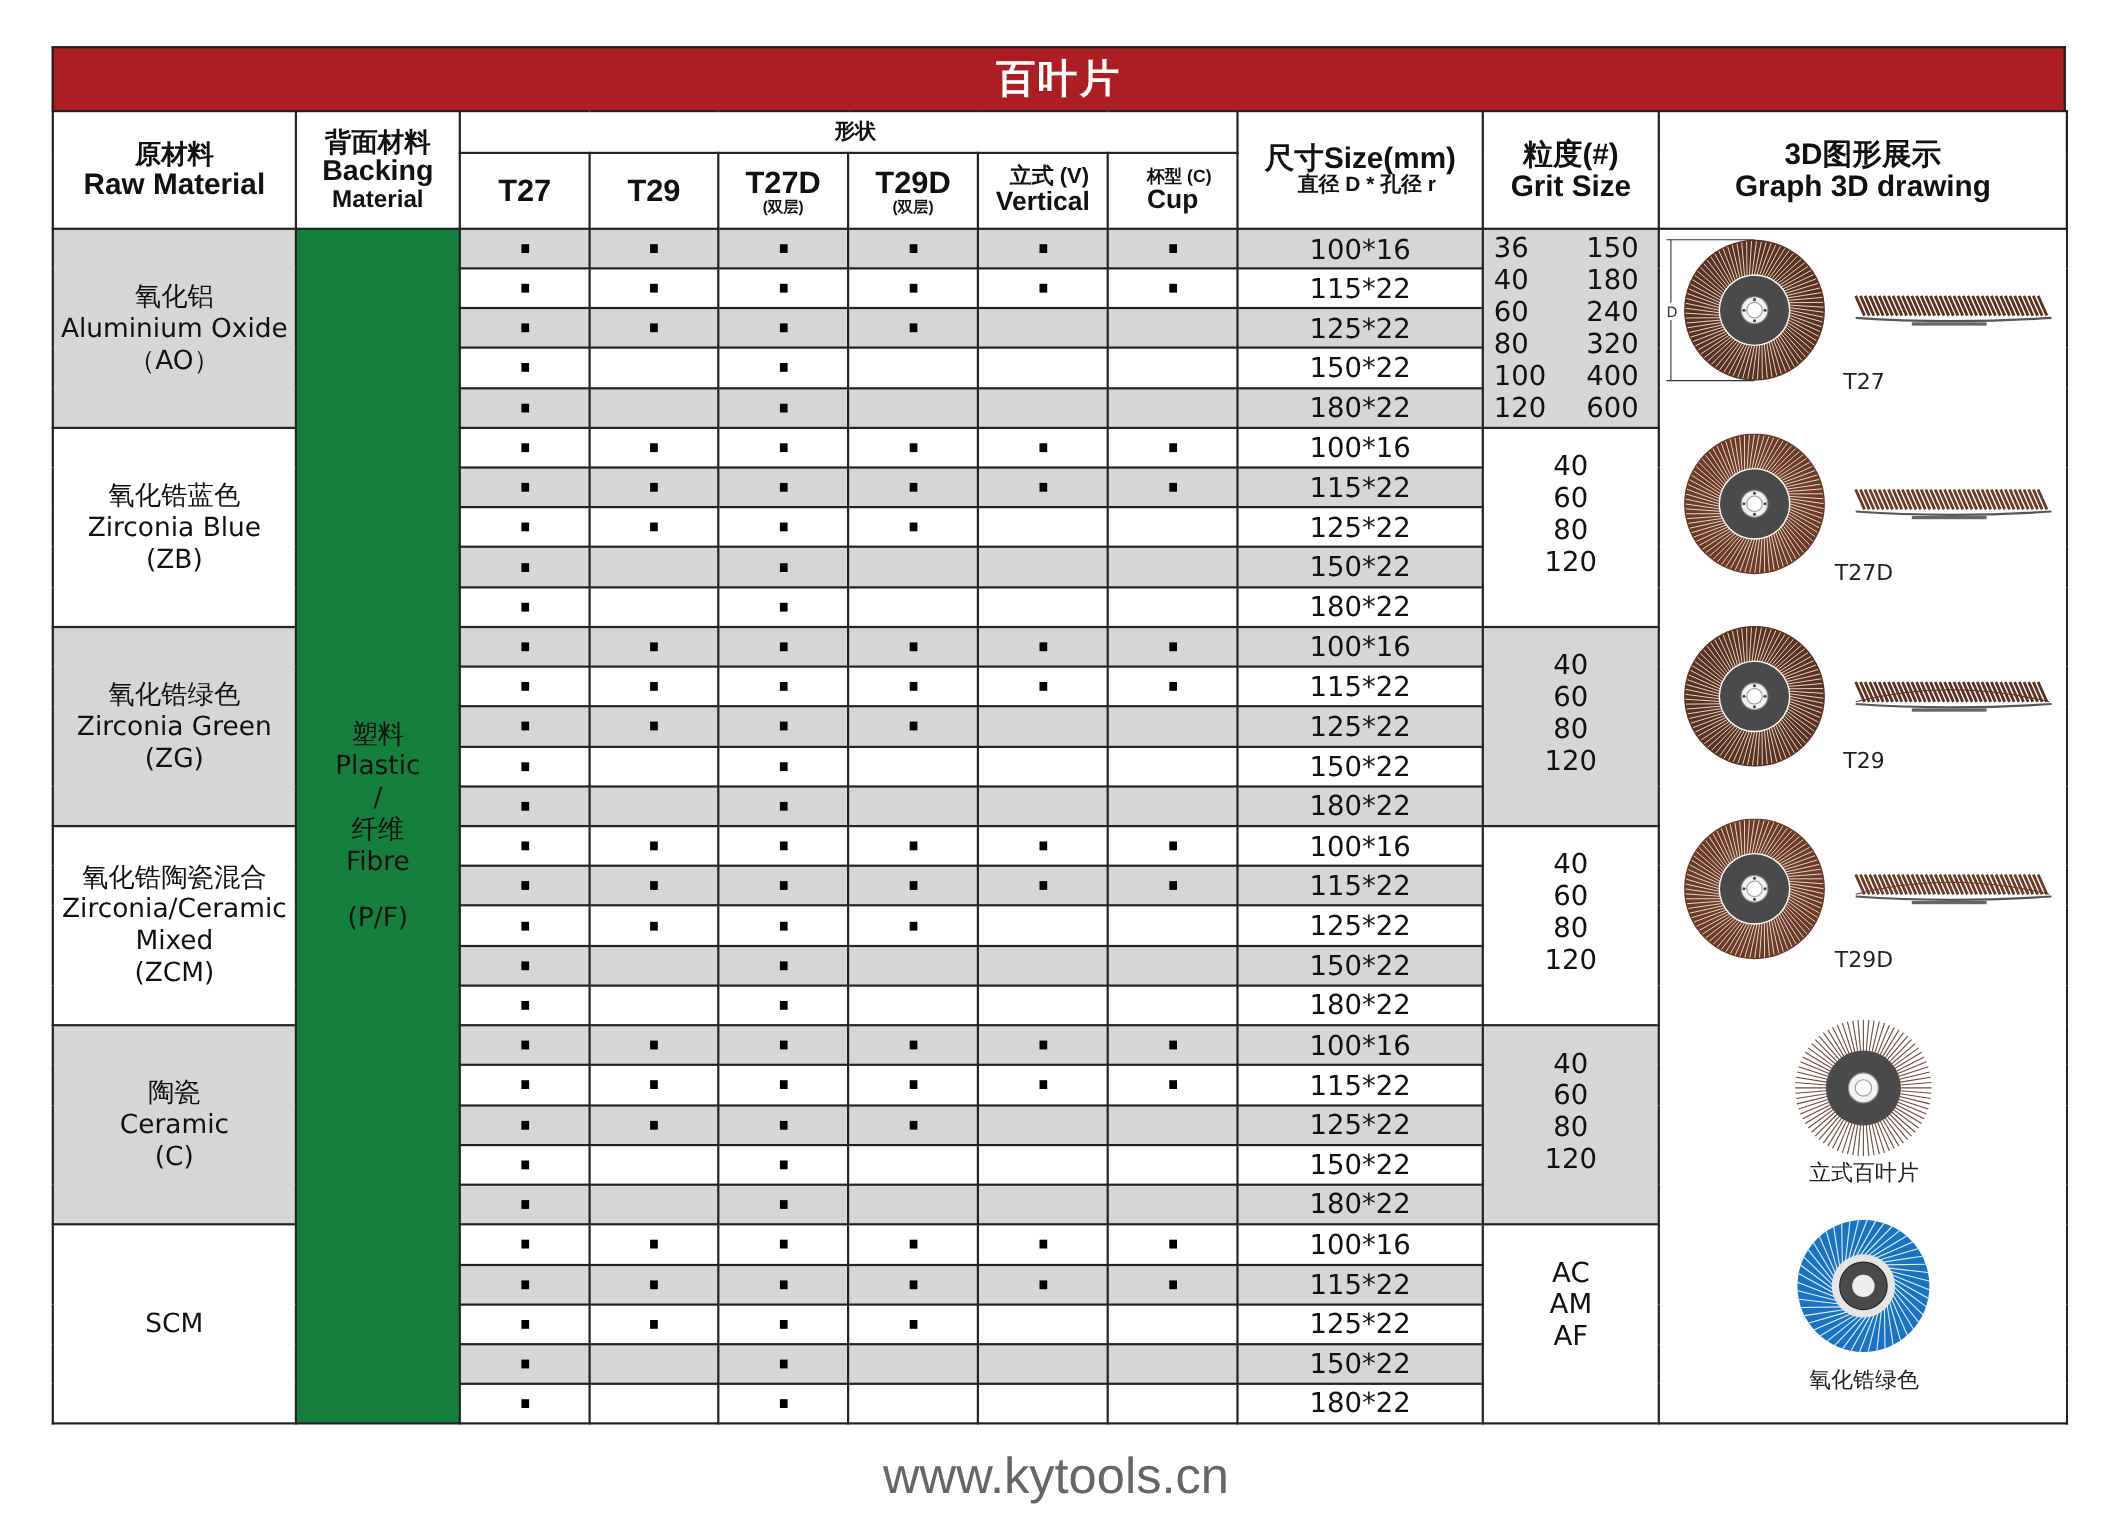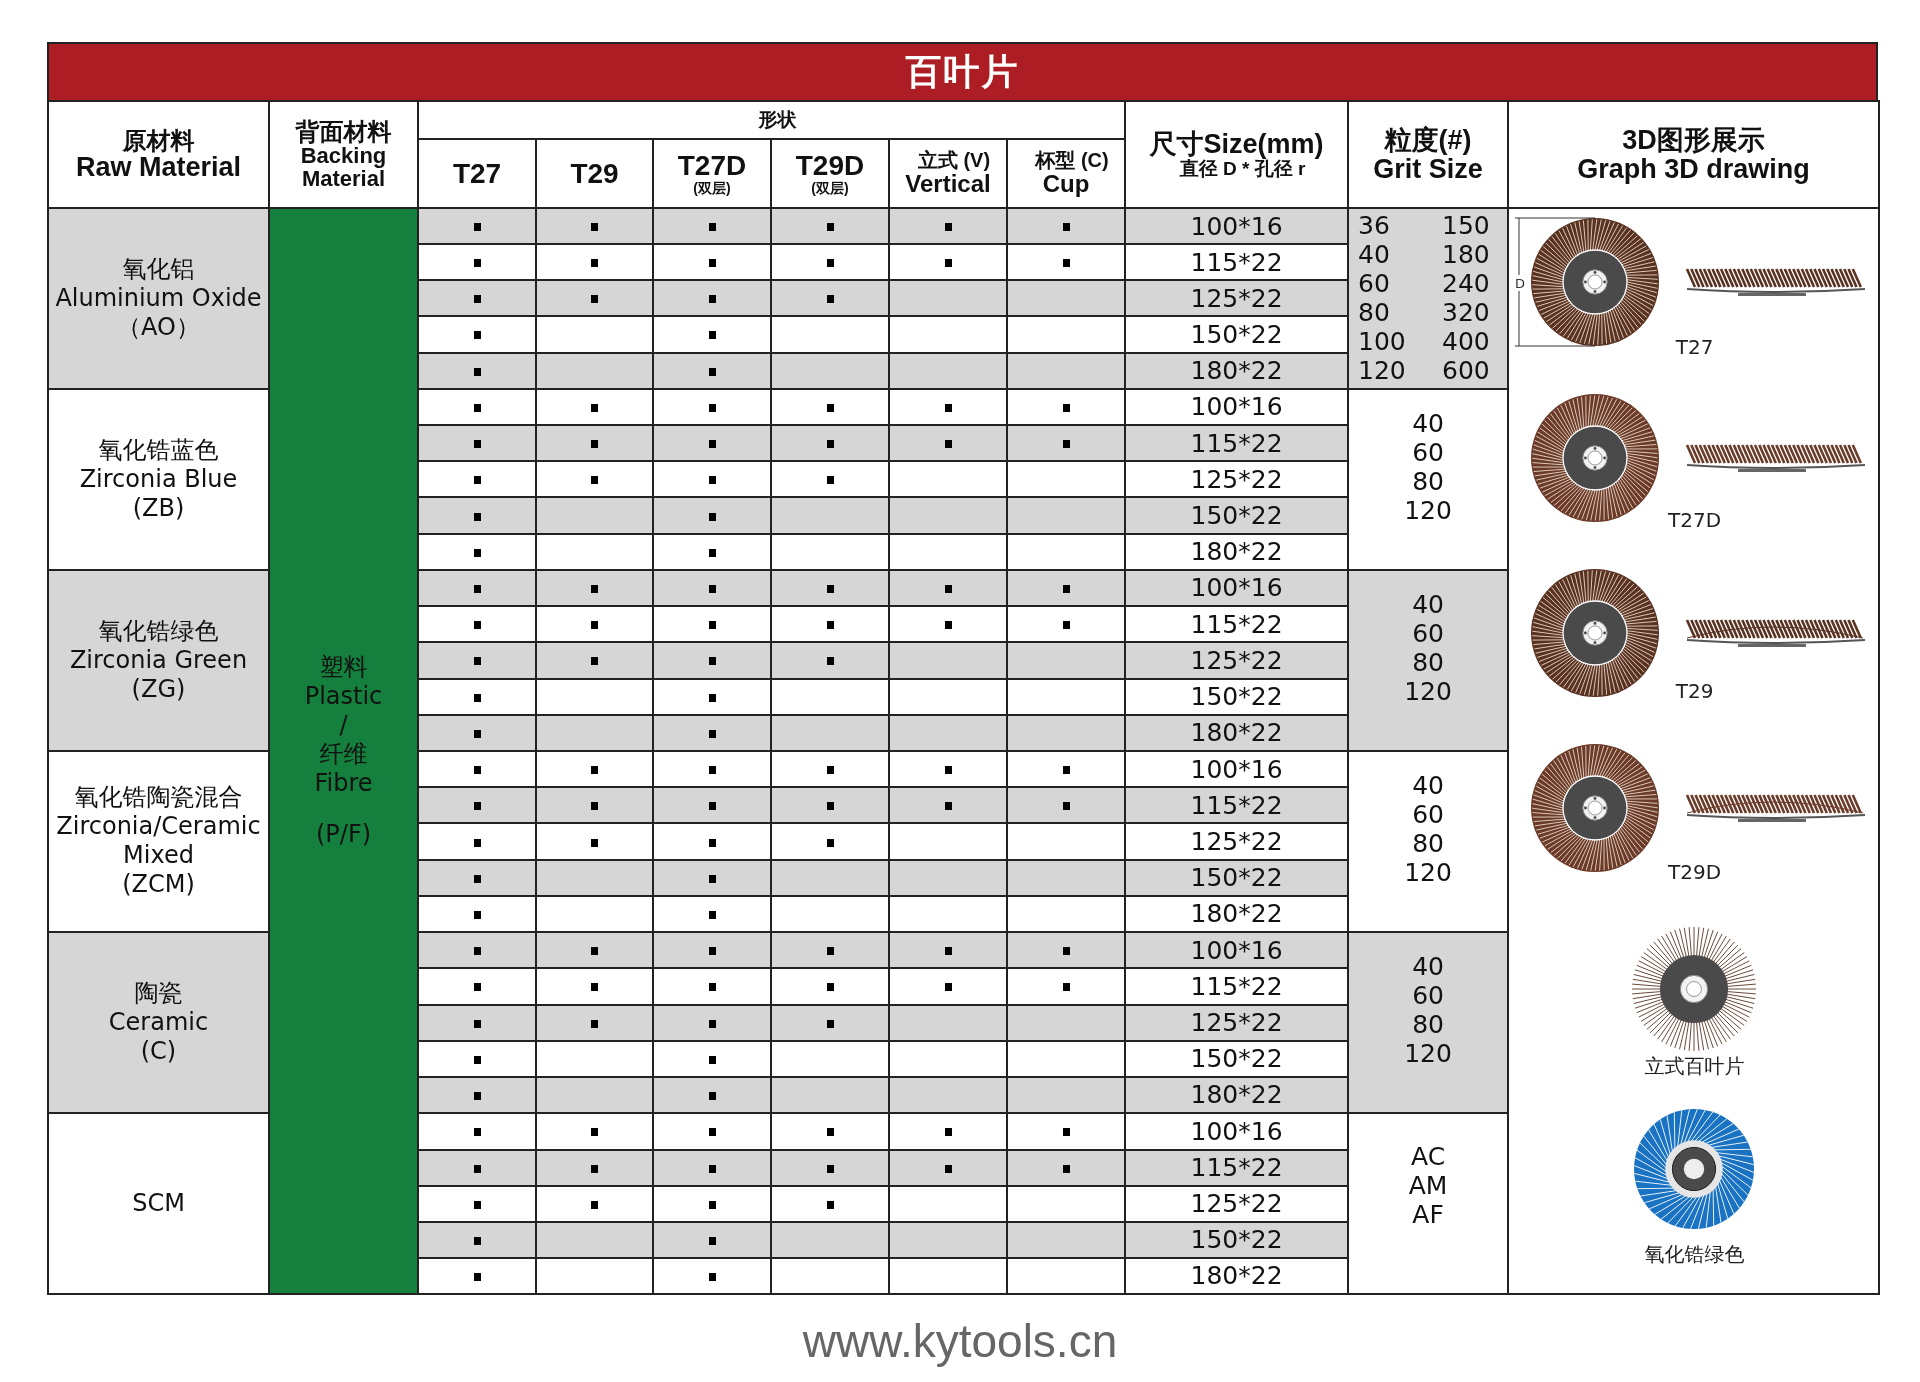--- a/index.html
+++ b/index.html
@@ -59,21 +59,21 @@
         <col style="width:371px">
     </colgroup>
     <thead>
       <tr class="hrow1">
         <th rowspan="2">
           <span class="h-cn">原材料</span>
           <span class="h-big">Raw Material</span>
         </th>
         <th rowspan="2">
           <span class="h-cn">背面材料</span>
-          <span class="h-mid" style="font-size:22px">Backing</span>
+          <span class="h-mid" style="font-size:26px">Backing</span>
           <span class="h-mid" style="font-size:22px">Material</span>
         </th>
         <th colspan="6">
           <span class="h-sub">形状</span>
         </th>
         <th rowspan="2">
           <span class="h-big">尺寸Size(mm)</span>
           <span class="h-sub">直径 D * 孔径 r</span>
         </th>
         <th rowspan="2">
@@ -98,21 +98,21 @@
           </th>
           <th>
             <span class="h-big" style="font-size:28px">T29D</span>
             <span class="h-small">(双层)</span>
           </th>
           <th>
             <span class="h-sub" style="font-size:20px">立式 (V)</span>
             <span class="h-mid">Vertical</span>
           </th>
           <th>
-            <span class="h-sub" style="font-size:20px">杯型 (C)</span>
+            <span class="h-sub" style="font-size:16px">杯型 (C)</span>
             <span class="h-mid">Cup</span>
           </th>
         </tr>
     </thead>
     <tbody id="spec-body">
         <tr class="body-row">
           <td rowspan="5" class="mat-cell g">
             <span>氧化铝</span>
             <span>Aluminium Oxide</span>
             <span>（AO）</span>

